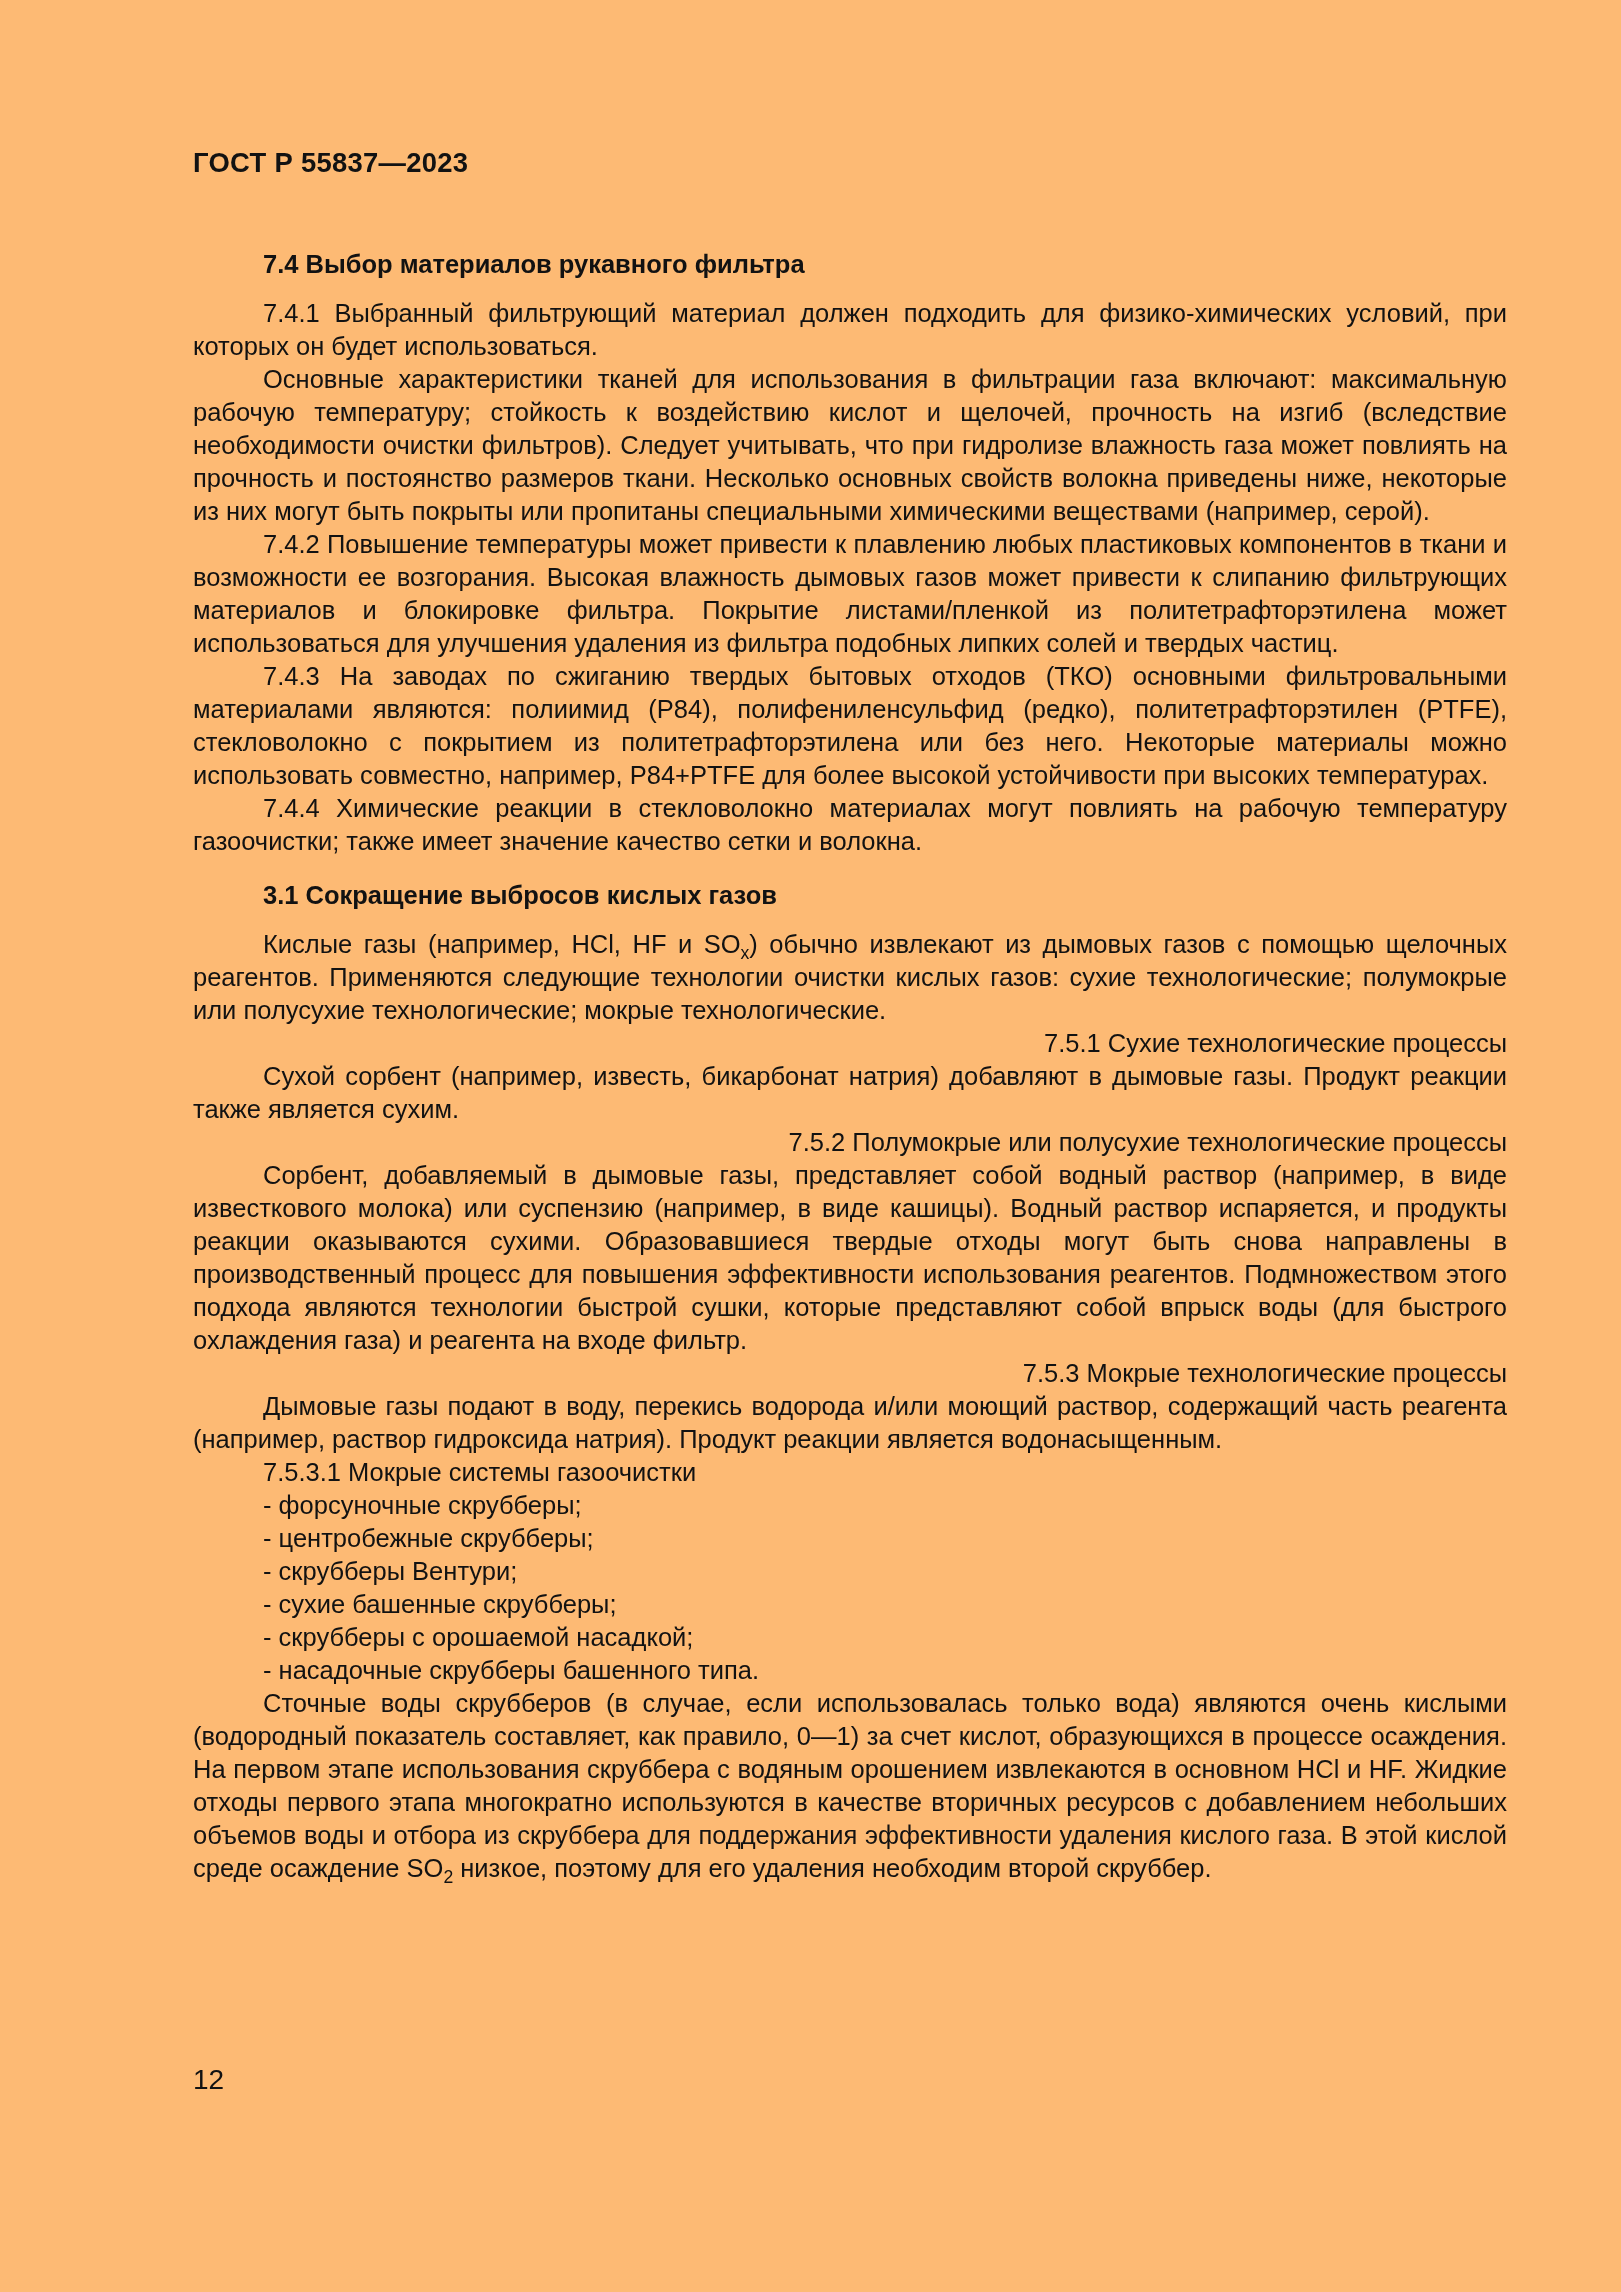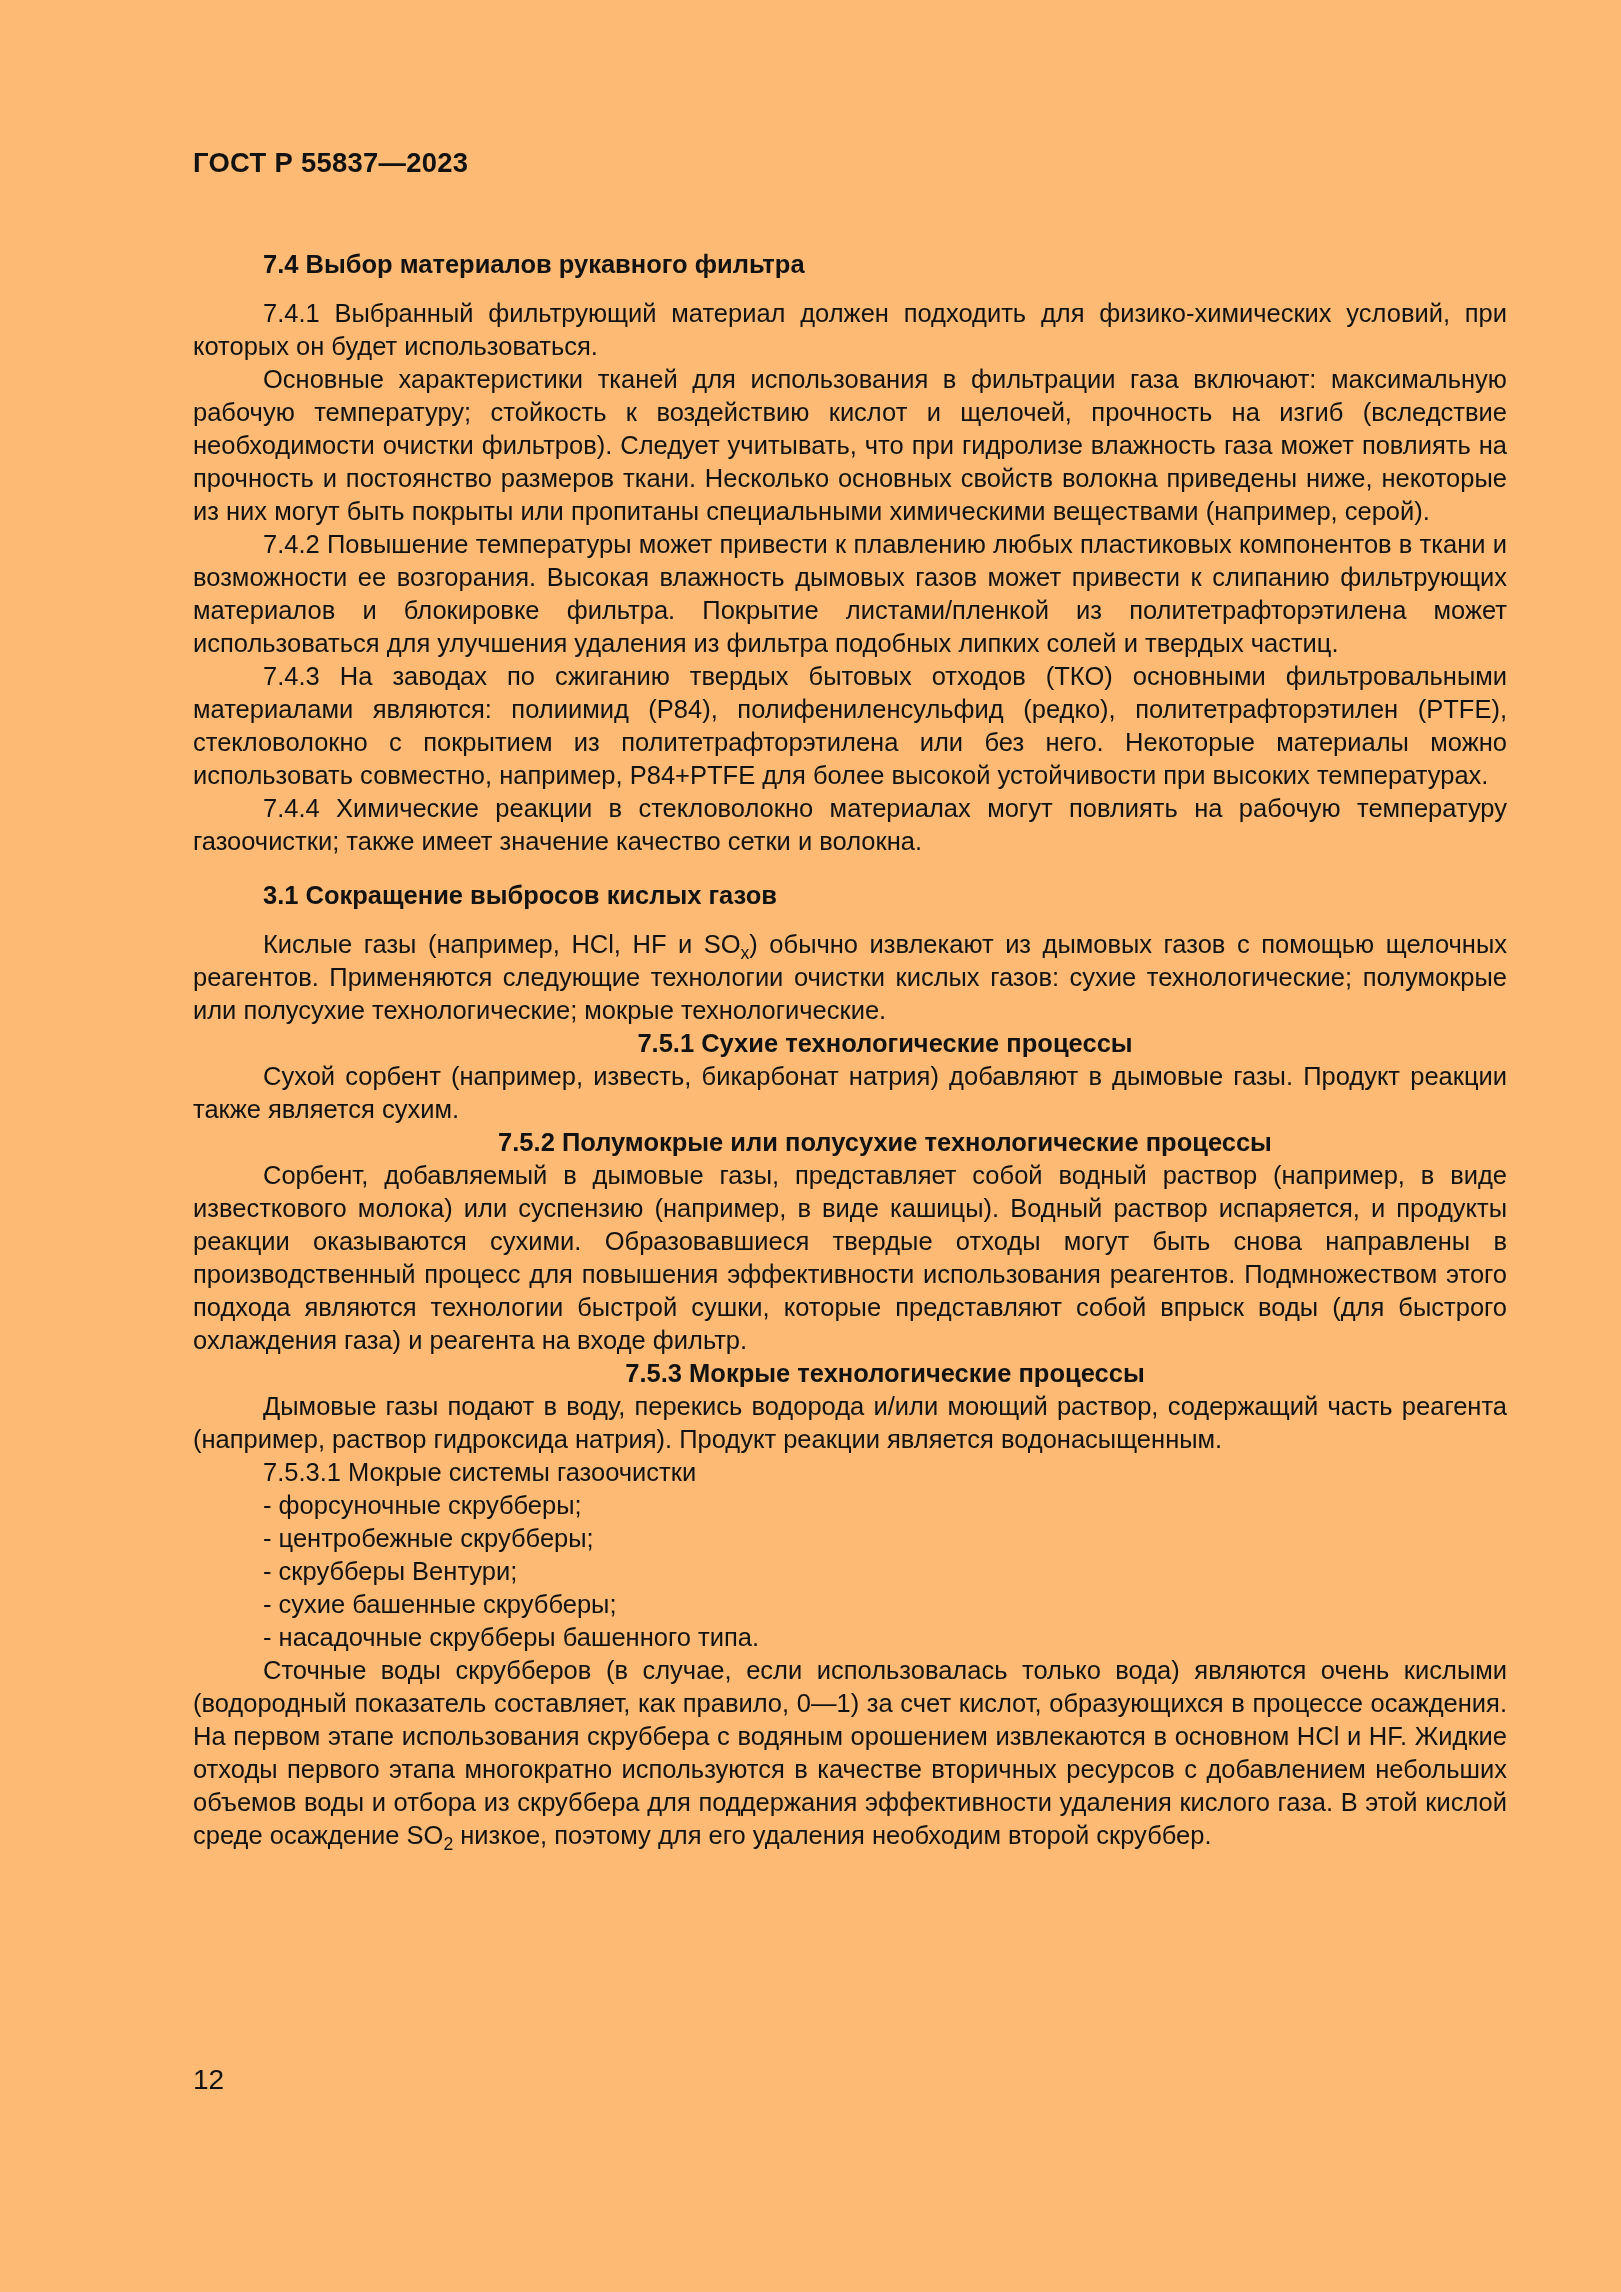--- a/index.html
+++ b/index.html
@@ -37,24 +37,24 @@
   h2 {
     font-size: 25.5px;
     line-height: 33px;
     font-weight: bold;
     margin: 21.6px 0 15.7px 0;
     text-indent: 70px;
     text-align: left;
   }
   h2.first { margin-top: 16px; }
   .subhead {
-    font-weight: bold;
+    font-weight: normal;
     text-indent: 70px;
     margin: 0;
-    text-align: center;
+    text-align: right;
   }
   .subhead-plain {
     font-weight: normal;
     text-indent: 70px;
     margin: 0;
     text-align: left;
   }
   .list-item {
     text-indent: 70px;
     text-align: left;
@@ -100,20 +100,21 @@
 
     <p class="subhead">7.5.3 Мокрые технологические процессы</p>
     <p>Дымовые газы подают в воду, перекись водорода и/или моющий раствор, содержащий часть реагента (например, раствор гидроксида натрия). Продукт реакции является водонасыщенным.</p>
 
     <p class="subhead-plain">7.5.3.1 Мокрые системы газоочистки</p>
 
     <div class="list-item">- форсуночные скрубберы;</div>
     <div class="list-item">- центробежные скрубберы;</div>
     <div class="list-item">- скрубберы Вентури;</div>
     <div class="list-item">- сухие башенные скрубберы;</div>
+    <div class="list-item">- скрубберы с орошаемой насадкой;</div>
     <div class="list-item">- насадочные скрубберы башенного типа.</div>
 
     <p><span>Сточные воды скрубберов (в случае, если использовалась только вода) являются очень кислыми (водородный показатель составляет, как правило, 0—1) за счет кислот, образующихся в процессе осаждения. На первом этапе использования скруббера с водяным орошением извлекаются в основном HCl и HF. Жидкие отходы первого этапа многократно используются в качестве вторичных ресурсов с добавлением небольших объемов воды и отбора из скруббера для поддержания эффективности удаления кислого газа. В этой кислой среде осаждение SO</span><sub class="chem">2</sub><span> низкое, поэтому для его удаления необходим второй скруббер.</span></p>
 
   </div>
 
   <div class="page-number">12</div>
 
 </div>
 

